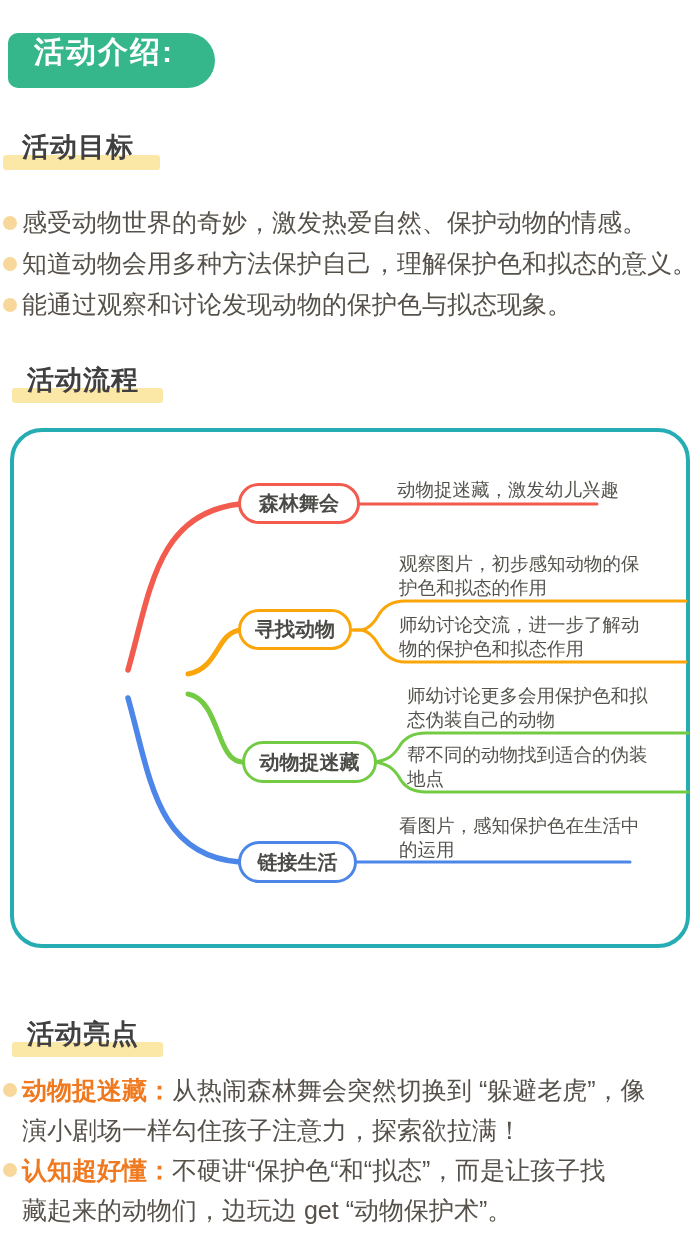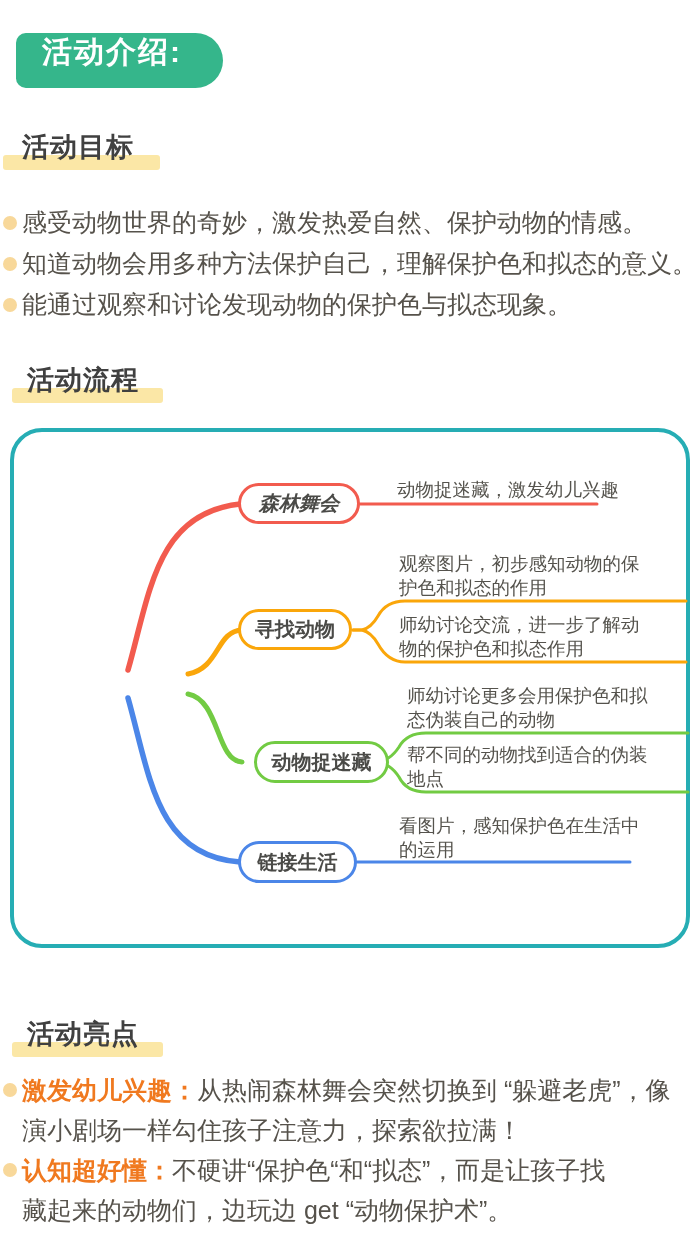--- a/index.html
+++ b/index.html
@@ -6,21 +6,21 @@
     --red:#f25b4e; --yellow:#faa60a; --green:#72cb43; --blue:#4b86e8;
     --teal:#26adb4; --badge:#35b68b; --hl:#fbe7a6; --ink:#56524b;
     --pillgray:#8c98ac; --orange:#f0791f; --dot:#f8d89a;
   }
   *{margin:0;padding:0;box-sizing:border-box;}
   html,body{background:#fff;}
   body{font-family:"Liberation Sans","DejaVu Sans",sans-serif;color:var(--ink);}
   .page{position:relative;width:700px;height:1251px;background:#fff;overflow:hidden;}
 
   
-  .badge{position:absolute;left:16px;top:33px;height:55px;min-width:207px;
+  .badge{position:absolute;left:8px;top:33px;height:55px;min-width:207px;
     background:var(--badge);border-radius:10px 28px 28px 10px;
     display:flex;align-items:center;padding:0 30px 16px 26px;}
   .badge span{color:#fff;font-size:30px;font-weight:bold;letter-spacing:2px;}
 
   
   .sec-title{position:absolute;z-index:1;font-size:27px;font-weight:bold;color:#404040;letter-spacing:1px;}
   .hl-bar{position:absolute;z-index:0;height:15px;background:var(--hl);border-radius:3px;}
 
   
   .blist{position:absolute;left:0;width:700px;list-style:none;}
@@ -30,21 +30,21 @@
   .kw{color:var(--orange);font-weight:bold;}
   .wrap{white-space:pre-line;text-align:right;}
 
   
   .mindmap{position:absolute;left:10px;top:428px;width:680px;height:520px;}
   .mindmap svg{position:absolute;left:0;top:0;}
   .pill{position:absolute;background:#fff;border:3px solid var(--pillgray);
     display:flex;align-items:center;justify-content:center;
     font-size:20px;font-weight:600;color:#4a4a47;border-radius:22px;z-index:2;}
   .pill.center{border-radius:28px;font-size:26px;font-weight:bold;color:#45464e;letter-spacing:1px;}
-  .pill.b1{border-color:var(--red);font-style:italic;}
+  .pill.b1{border-color:var(--red);}
   .pill.b2{border-color:var(--yellow);}
   .pill.b3{border-color:var(--green);}
   .pill.b4{border-color:var(--blue);text-align:right;}
   .caption{position:absolute;width:262px;font-size:18.5px;line-height:24px;
     color:#55534d;font-weight:500;white-space:pre-line;z-index:1;}
 </style>
 </head>
 <body>
 
 <div class="page">
@@ -89,21 +89,21 @@
       <path d="M 343 202 L 352 202 C 360 204, 364 209, 368 216 C 373 225, 381 234, 395 234 L 676 234" fill="none" stroke-width="3" stroke-linecap="round" stroke="#faa60a"></path>
 
       <path d="M 363 334 C 377 333, 383 328, 389 319 C 394 310, 402 305, 416 305 L 678 305" fill="none" stroke-width="3" stroke-linecap="round" stroke="#72cb43"></path>
       <path d="M 363 334 C 377 335, 383 340, 389 349 C 394 359, 402 364, 416 364 L 678 364" fill="none" stroke-width="3" stroke-linecap="round" stroke="#72cb43"></path>
 
       <path d="M 347 434 L 620 434" fill="none" stroke-width="3" stroke-linecap="round" stroke="#4b86e8"></path>
     </svg>
 
     <div class="pill b1" style="left:228px;top:55px;width:122px;height:41px;">森林舞会</div>
     <div class="pill b2" style="left:228px;top:181px;width:114px;height:41px;">寻找动物</div>
-    <div class="pill b3" style="left:244px;top:313px;width:135px;height:42px;">动物捉迷藏</div>
+    <div class="pill b3" style="left:232px;top:313px;width:135px;height:42px;">动物捉迷藏</div>
     <div class="pill b4" style="left:228px;top:413px;width:119px;height:42px;">链接生活</div>
 
     <div class="caption" style="left:387px;top:50px;">动物捉迷藏，激发幼儿兴趣</div>
     <div class="caption" style="left:389px;top:124px;">观察图片，初步感知动物的保
 护色和拟态的作用</div>
     <div class="caption" style="left:389px;top:185px;">师幼讨论交流，进一步了解动
 物的保护色和拟态作用</div>
     <div class="caption" style="left:397px;top:256px;">师幼讨论更多会用保护色和拟
 态伪装自己的动物</div>
     <div class="caption" style="left:397px;top:315px;">帮不同的动物找到适合的伪装
@@ -111,21 +111,21 @@
     <div class="caption" style="left:389px;top:386px;">看图片，感知保护色在生活中
 的运用</div>
   </div>
 
   <div class="hl-bar" style="left:12px;top:1042px;width:151px;"></div>
   <h2 class="sec-title" style="left:27px;top:1016px;">活动亮点</h2>
 
   <ul class="blist hlist" style="top:1070px;">
     <li>
       <span class="dot" style="top:13px;"></span>
-      <span class="kw">激发幼儿兴趣：</span><span class="wrap">从热闹森林舞会突然切换到 “躲避老虎”，像
+      <span class="kw">动物捉迷藏：</span><span class="wrap">从热闹森林舞会突然切换到 “躲避老虎”，像
 演小剧场一样勾住孩子注意力，探索欲拉满！</span>
     </li>
     <li>
       <span class="dot" style="top:13px;"></span>
       <span class="kw">认知超好懂：</span><span class="wrap">不硬讲“保护色“和“拟态”，而是让孩子找
 藏起来的动物们，边玩边 get “动物保护术”。</span>
     </li>
   </ul>
 
 </div>

